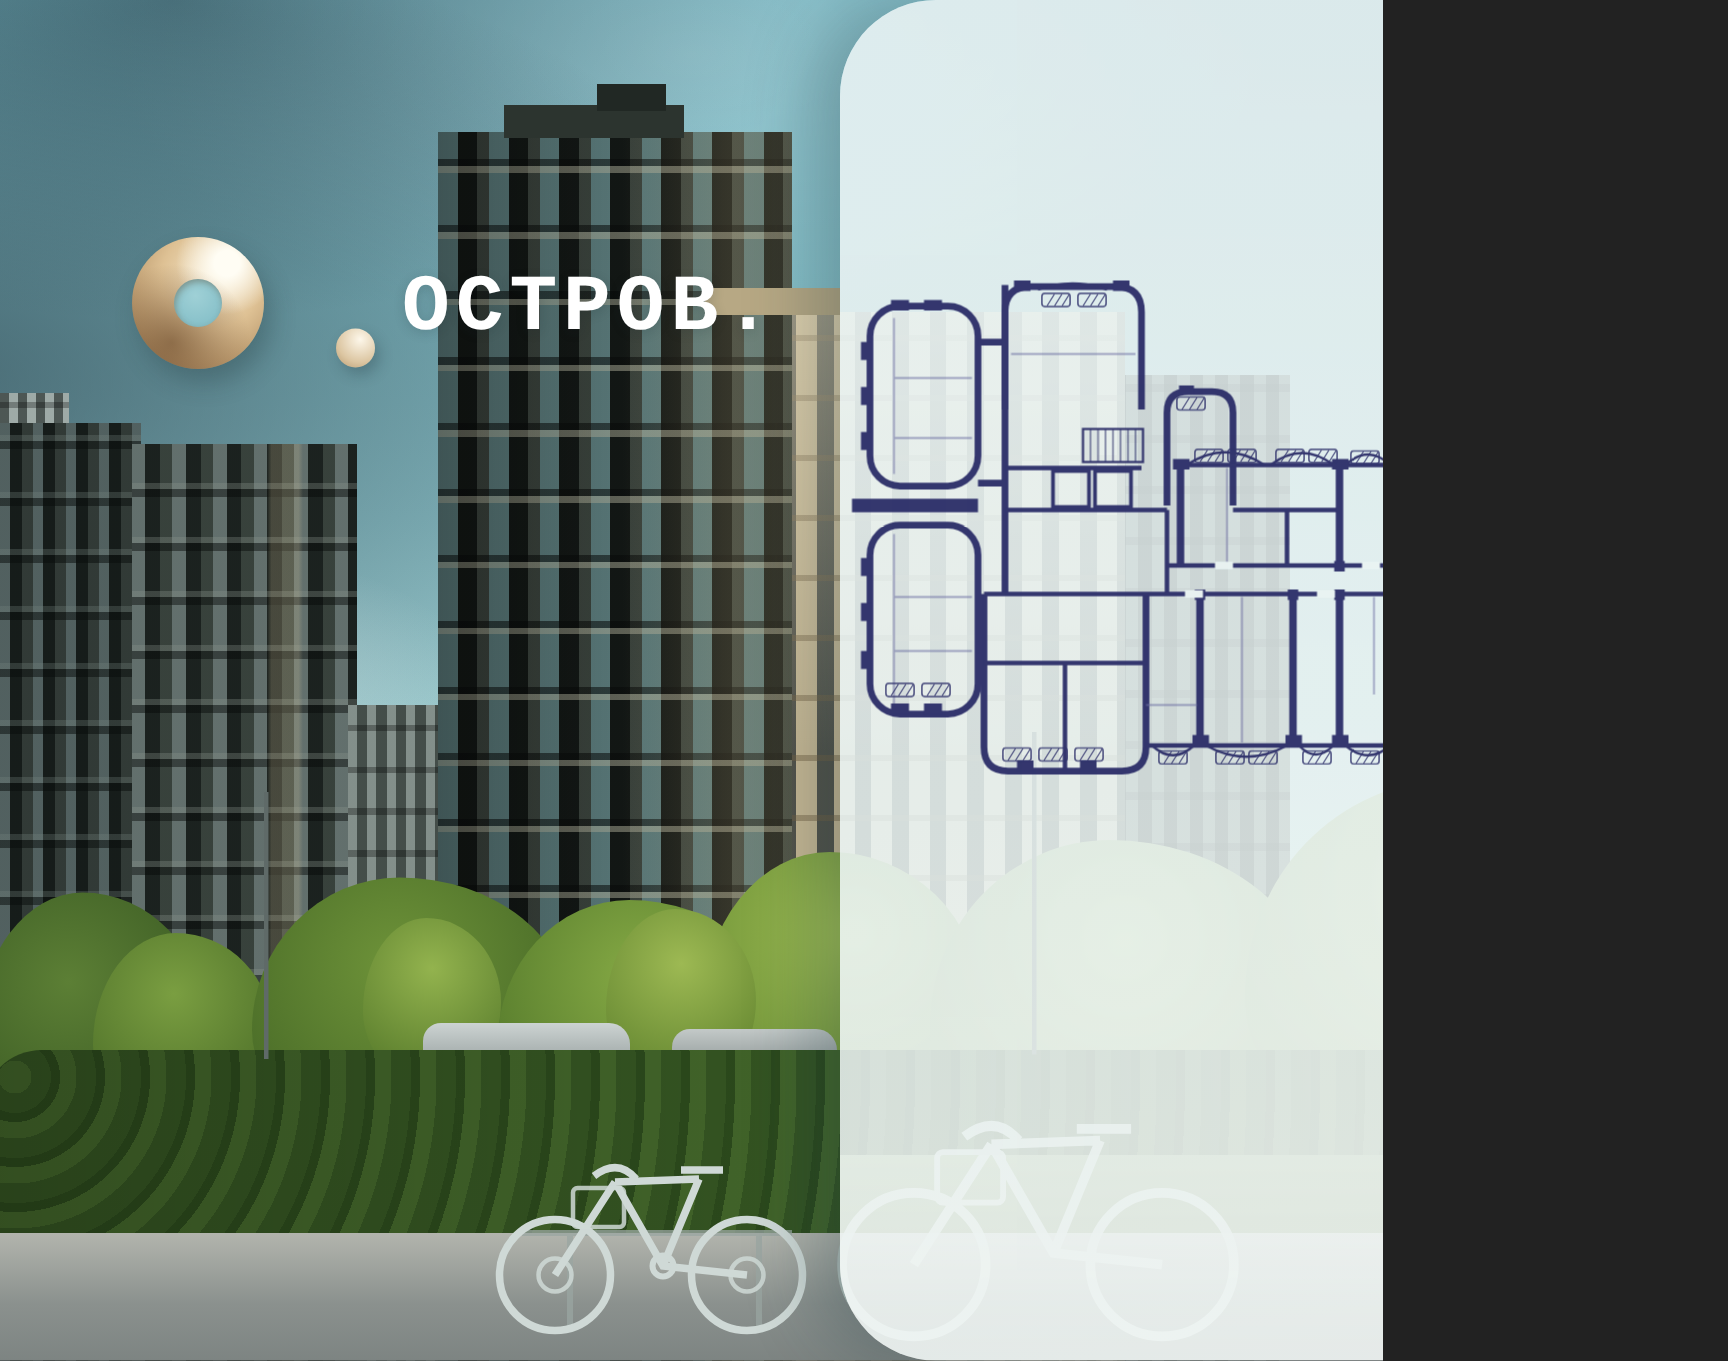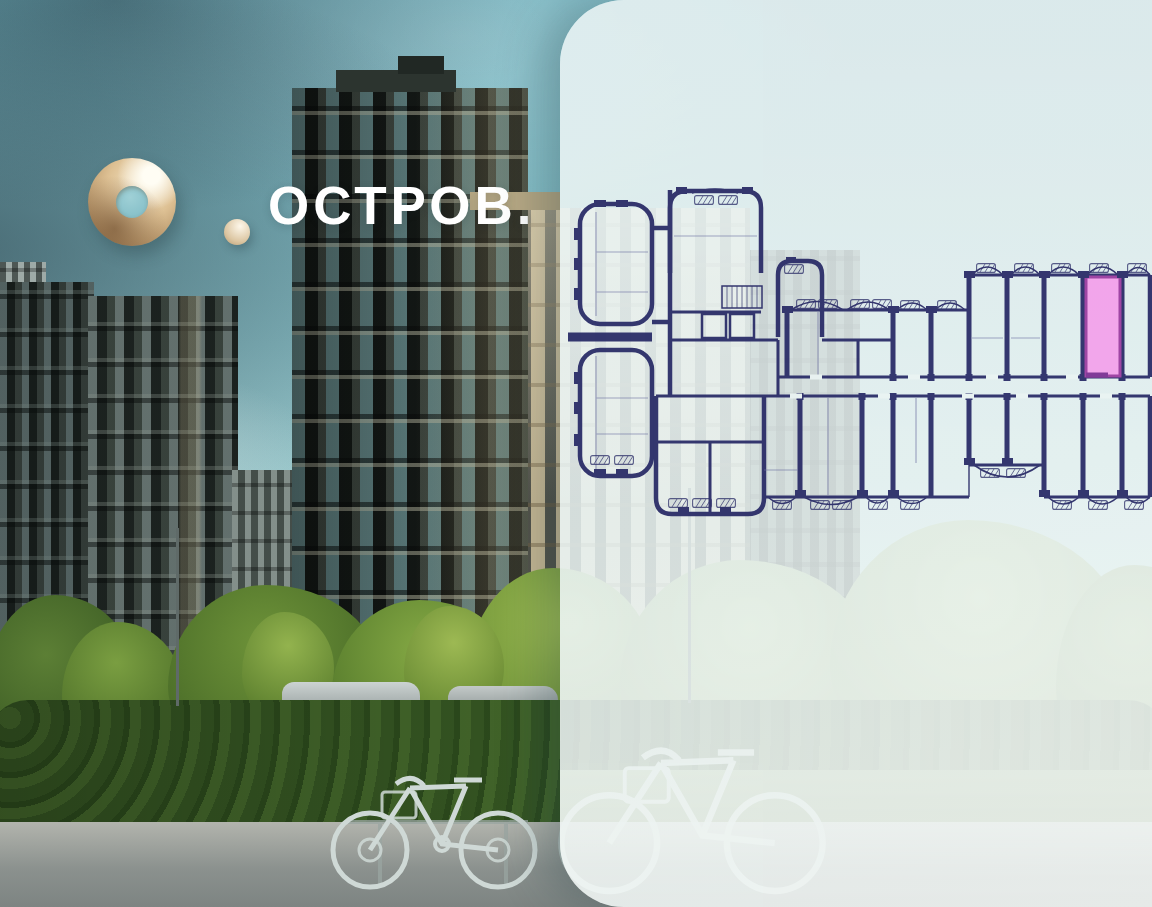--- a/index.html
+++ b/index.html
@@ -1,17 +1,17 @@
 <!DOCTYPE html>
 <html><head>
 <meta charset="utf-8">
 <style>
   html,body{margin:0;padding:0;background:#222;}
-  #stage{position:relative;width:1152px;height:907px;overflow:hidden;
-         font-family:Liberation Sans, sans-serif;}
+  #stage{position:relative;width:922px;height:907px;overflow:hidden;
+         font-family:Liberation Mono, monospace;}
   #stage *{box-sizing:border-box;}
   .abs{position:absolute;}
 
   
   .scene{position:absolute;left:0;top:0;width:1152px;height:907px;overflow:hidden;}
   .sky{inset:0;background:
       radial-gradient(95% 62% at -6% 28%, rgba(36,56,66,.65), rgba(36,56,66,0) 56%),
       radial-gradient(60% 38% at 10% 0%, rgba(42,64,74,.55), rgba(42,64,74,0) 62%),
       radial-gradient(48% 30% at 40% 4%, rgba(255,255,255,.22), rgba(255,255,255,0) 70%),
       linear-gradient(180deg,#74b4c0 0%,#8fc6cd 38%,#b4d9d8 72%,#cfe6e1 100%);}

